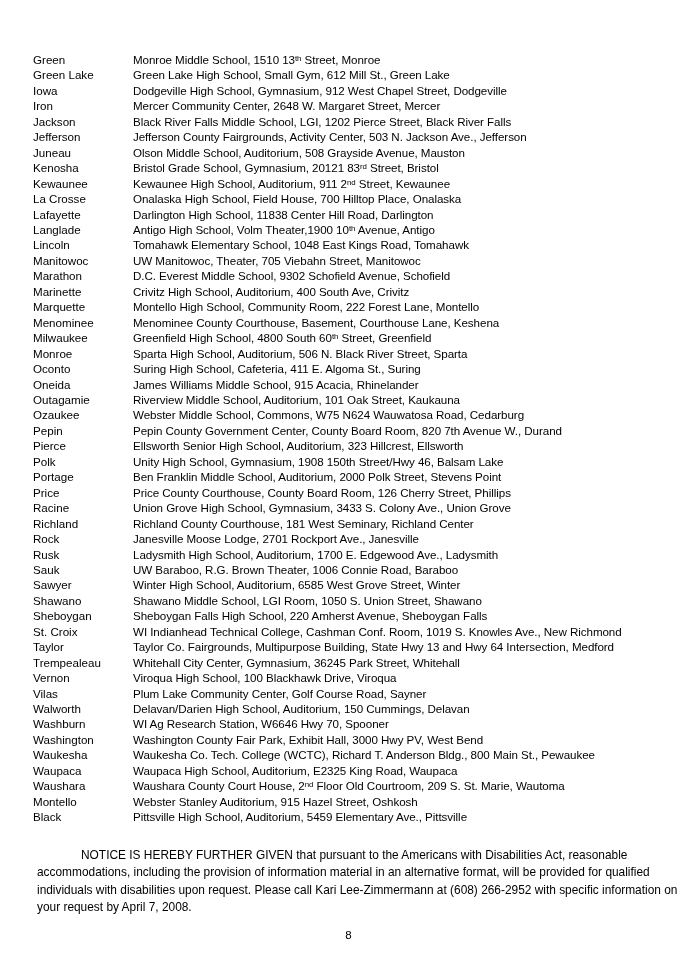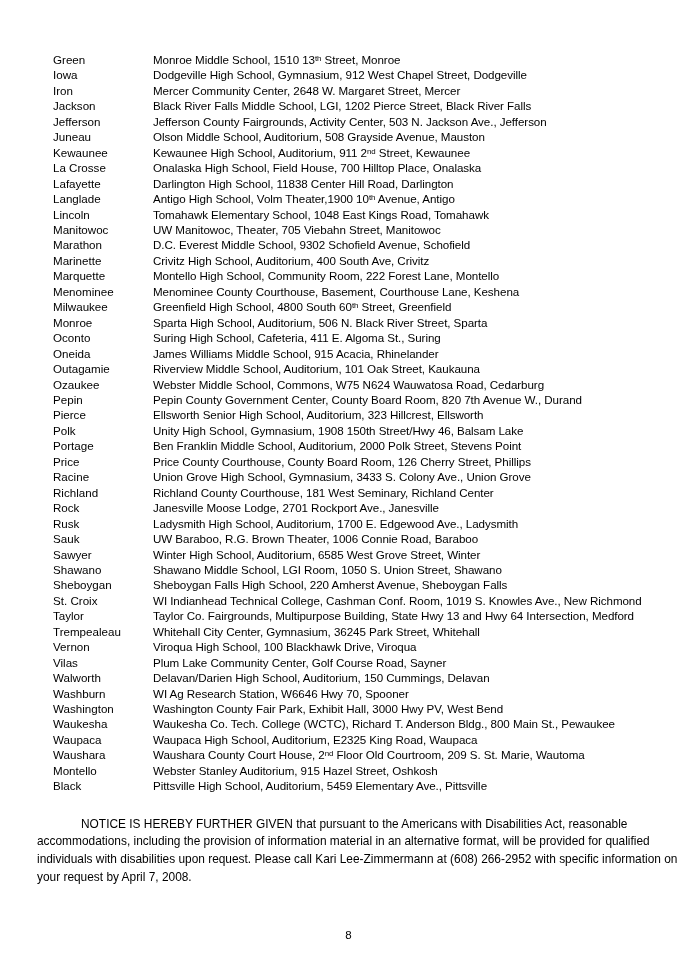--- a/index.html
+++ b/index.html
@@ -34,21 +34,20 @@
   .listing-row {
     display: flex;
     align-items: baseline;
     white-space: nowrap;
   }
   .county {
     flex: 0 0 100px;
     width: 100px;
     min-width: 100px;
     overflow: visible;
-    margin-left: 20px;
   }
   .venue {
     flex: 1 1 auto;
     letter-spacing: -0.06px;
   }
   .venue sup {
     font-size: 0.68em;
     vertical-align: 0.42em;
     line-height: 0;
   }
@@ -85,40 +84,48 @@
 <body>
 
 <div id="page">
 
   <div class="listing" id="listing-table">
       <div class="listing-row">
         <span class="county">Green</span>
         <span class="venue">Monroe Middle School, 1510 13<sup>th</sup> Street, Monroe</span>
       </div>
       <div class="listing-row">
+        <span class="county">Green Lake</span>
+        <span class="venue">Green Lake High School, Small Gym, 612 Mill St., Green Lake</span>
+      </div>
+      <div class="listing-row">
         <span class="county">Iowa</span>
         <span class="venue">Dodgeville High School, Gymnasium, 912 West Chapel Street, Dodgeville</span>
       </div>
       <div class="listing-row">
         <span class="county">Iron</span>
         <span class="venue">Mercer Community Center, 2648 W. Margaret Street, Mercer</span>
       </div>
       <div class="listing-row">
         <span class="county">Jackson</span>
         <span class="venue">Black River Falls Middle School, LGI, 1202 Pierce Street, Black River Falls</span>
       </div>
       <div class="listing-row">
         <span class="county">Jefferson</span>
         <span class="venue">Jefferson County Fairgrounds, Activity Center, 503 N. Jackson Ave., Jefferson</span>
       </div>
       <div class="listing-row">
         <span class="county">Juneau</span>
         <span class="venue">Olson Middle School, Auditorium, 508 Grayside Avenue, Mauston</span>
       </div>
       <div class="listing-row">
+        <span class="county">Kenosha</span>
+        <span class="venue">Bristol Grade School, Gymnasium, 20121 83<sup>rd</sup> Street, Bristol</span>
+      </div>
+      <div class="listing-row">
         <span class="county">Kewaunee</span>
         <span class="venue">Kewaunee High School, Auditorium, 911 2<sup>nd</sup> Street, Kewaunee</span>
       </div>
       <div class="listing-row">
         <span class="county">La Crosse</span>
         <span class="venue">Onalaska High School, Field House, 700 Hilltop Place, Onalaska</span>
       </div>
       <div class="listing-row">
         <span class="county">Lafayette</span>
         <span class="venue">Darlington High School, 11838 Center Hill Road, Darlington</span>

